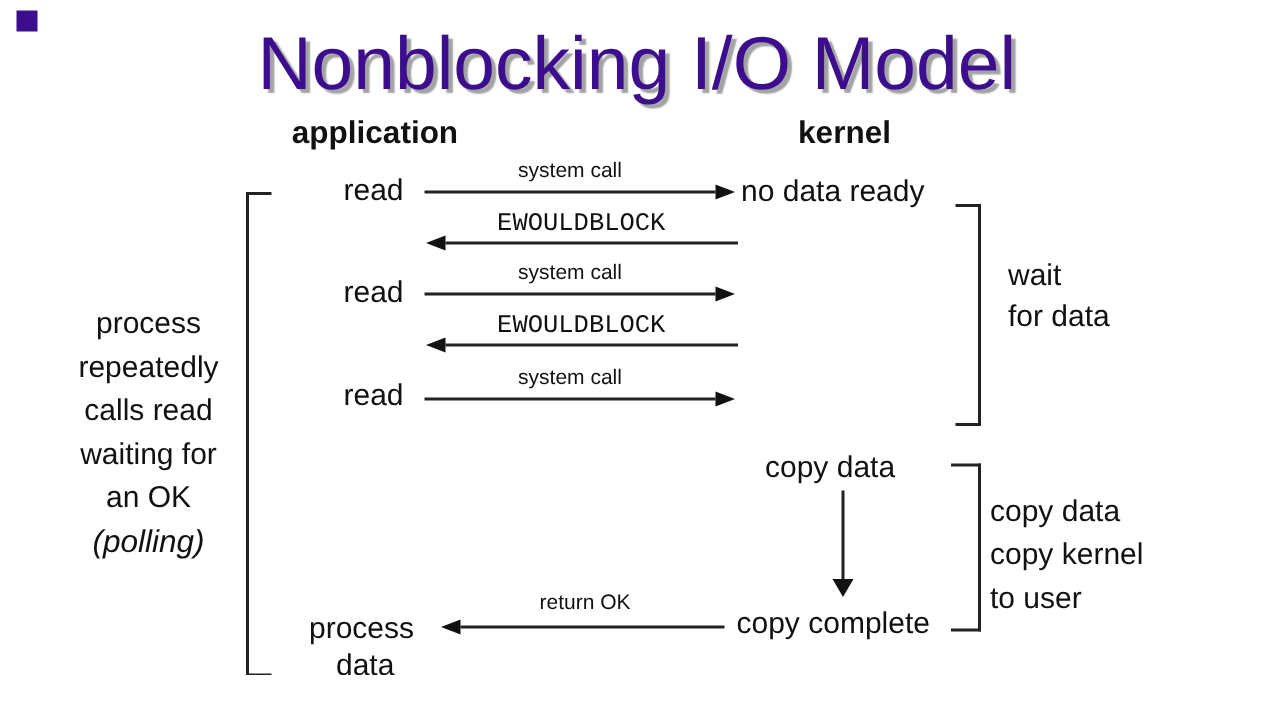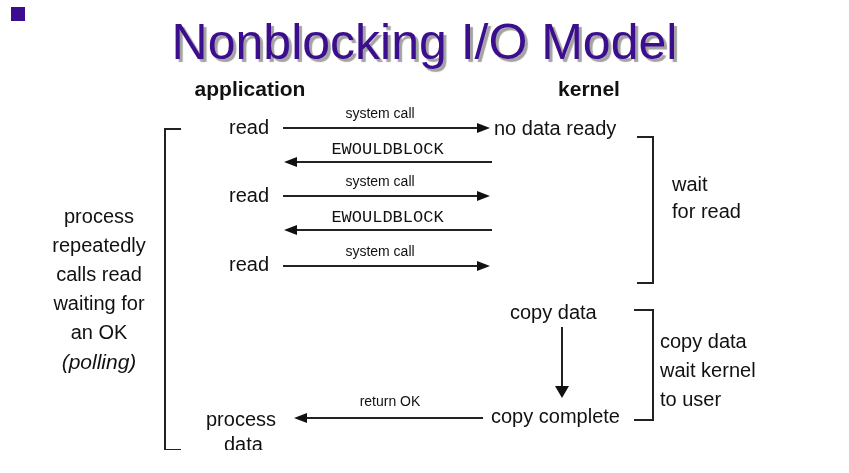--- a/index.html
+++ b/index.html
@@ -10,21 +10,21 @@
   .abs{position:absolute;}
   .corner-square{left:11px;top:7px;width:14px;height:14px;background:#3C0E8E;}
   .title{
     left:0;right:0;top:17px;text-align:center;
     font-size:50px;line-height:1;color:#3C0E8E;
     text-shadow:3px 3px 1px #a3a3a3;
     white-space:nowrap;
   }
   .col-header{font-size:21px;font-weight:bold;text-align:center;width:200px;}
   .hdr-app{left:150px;top:77px;}
-  .hdr-kernel{left:489px;top:77px;}
+  .hdr-kernel{left:463px;top:77px;}
 
   .left-note{left:36px;top:202px;width:126px;text-align:center;font-size:20px;}
   .left-note .ln{line-height:29px;}
   .left-note .italic{font-style:italic;font-size:21px;}
 
   .node{font-size:20px;white-space:nowrap;}
   .read{left:211px;width:76px;text-align:center;}
 
   .bracket{border:2px solid #222;}
   .bracket-left{left:164px;top:128px;width:15px;height:319px;border-right:none;}
@@ -70,25 +70,25 @@
     <div class="ln">an OK</div>
     <div class="ln italic">(polling)</div>
   </div>
 
   <div class="abs bracket bracket-left"></div>
   <div class="abs bracket bracket-wait"></div>
   <div class="abs bracket bracket-copy"></div>
 
   <div class="abs side-note wait-note">
     <span class="ln">wait</span>
-    <span class="ln">for read</span>
+    <span class="ln">for data</span>
   </div>
   <div class="abs side-note copy-note">
     <span class="ln">copy data</span>
-    <span class="ln">wait kernel</span>
+    <span class="ln">copy kernel</span>
     <span class="ln">to user</span>
   </div>
 
   <div class="abs node read" style="top:116px;">read</div>
   <div class="abs node read" style="top:184px;">read</div>
   <div class="abs node read" style="top:253px;">read</div>
   <div class="abs node" style="left:206px;top:408px;">process</div>
   <div class="abs node" style="left:224px;top:433px;">data</div>
 
   <div class="abs node" style="left:494px;top:117px;text-align:right;">no data ready</div>

